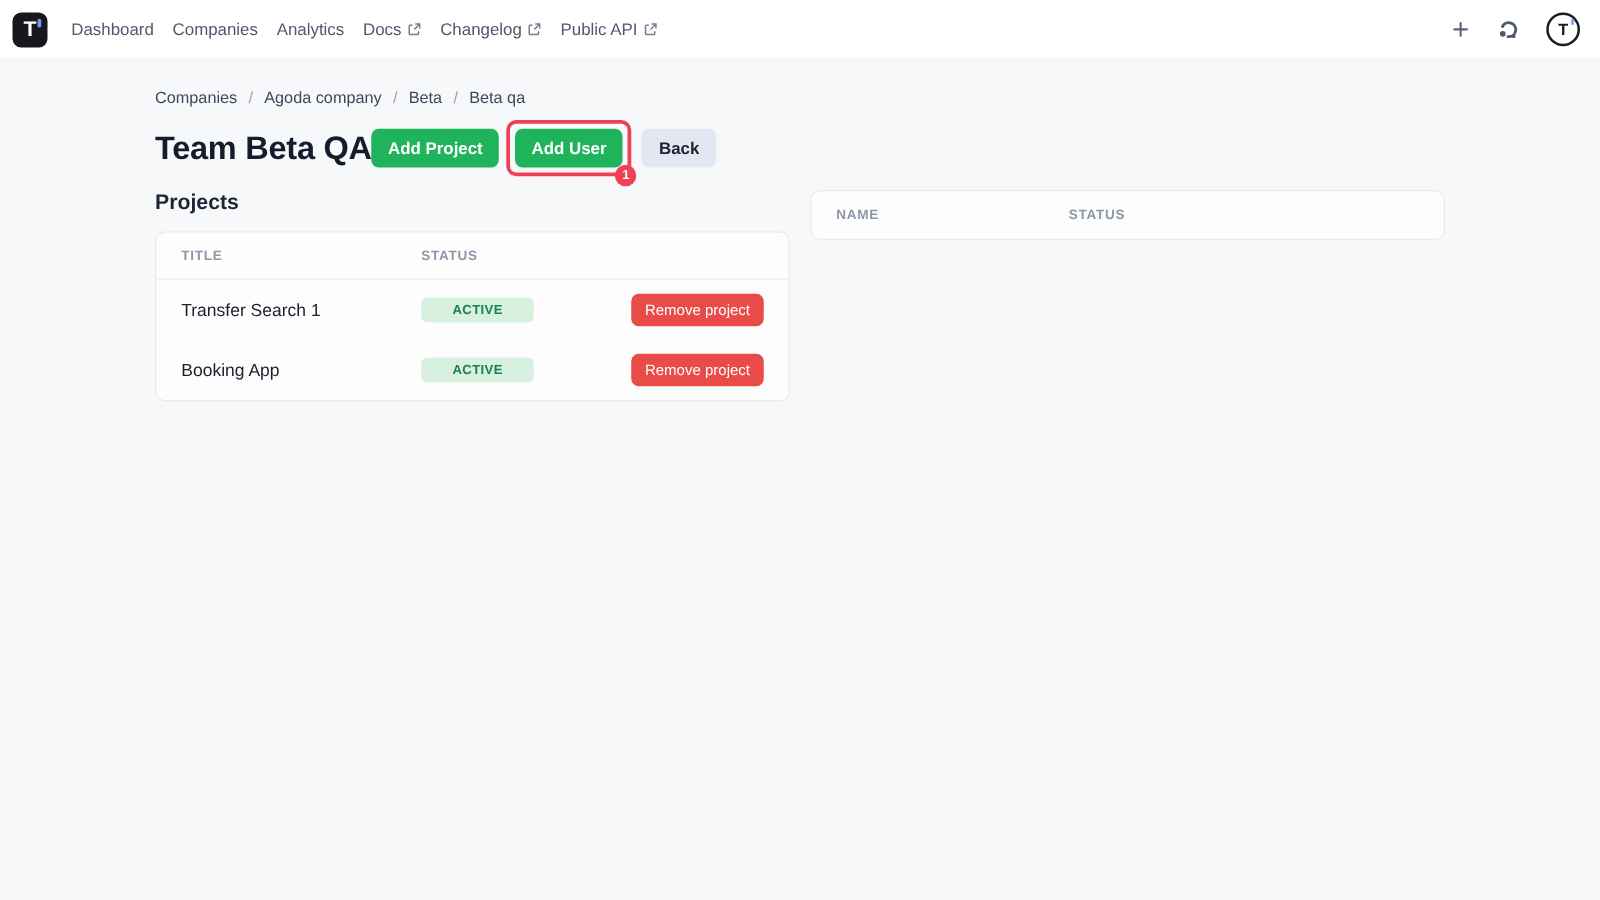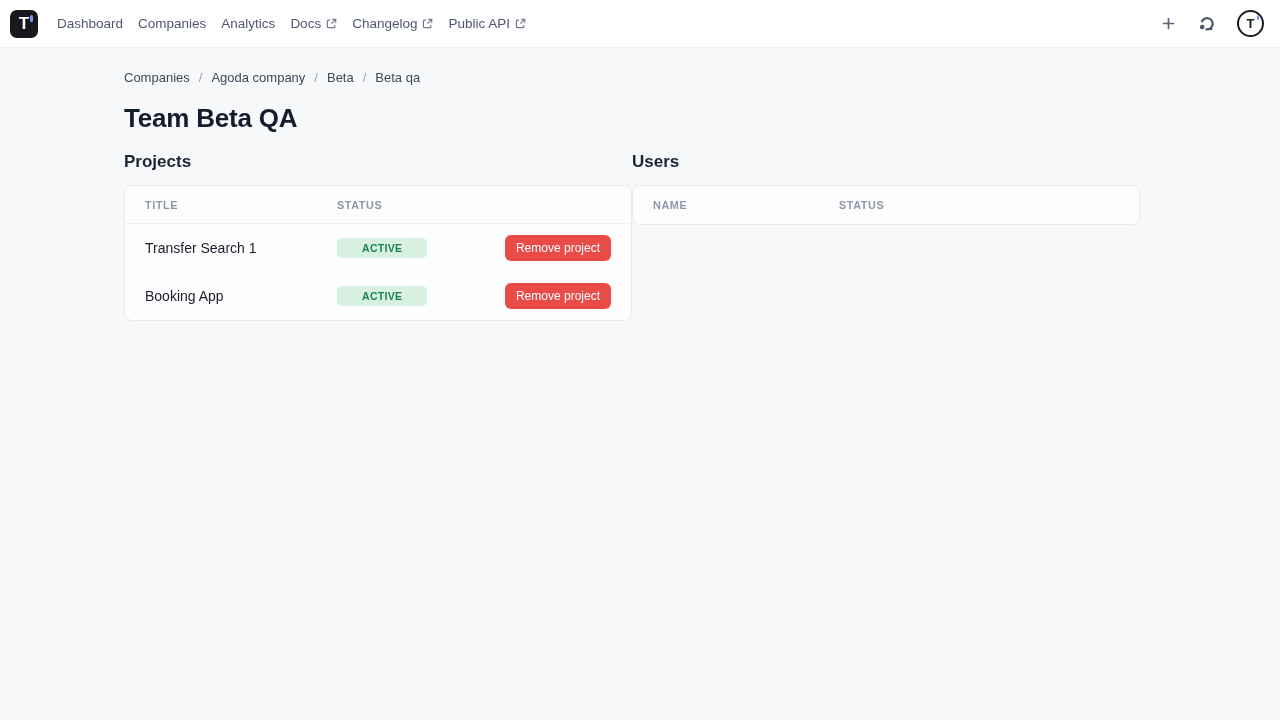--- a/index.html
+++ b/index.html
@@ -68,21 +68,21 @@
     padding:4px; margin-right:2px;
   }
   .step-badge {
     position:absolute; right:-7px; bottom:-11px; width:17px; height:17px;
     border-radius:50%; background:#ef4155; color:#fff;
     font-size:10.5px; font-weight:bold;
     display:flex; align-items:center; justify-content:center;
   }
 
   
-  .grid { display:grid; grid-template-columns:508px 508px; gap:0; margin-top:13px; }
+  .grid { display:grid; grid-template-columns:508px 508px; gap:16px; margin-top:13px; }
   .section-heading { font-size:17px; font-weight:bold; color:#1b2533; margin-bottom:13px; }
   .card { background:#fdfdfe; border:1px solid #e8eaef; border-radius:8px; }
   .thead {
     display:grid; padding:0 20px; height:38px; align-items:center;
     font-size:10.8px; font-weight:bold; color:#8d97a8; letter-spacing:0.6px;
   }
   .thead.cols-projects { grid-template-columns:192px 1fr auto; border-bottom:1px solid #eef0f3; }
   .thead.cols-users    { grid-template-columns:186px 1fr; }
   .trow {
     display:grid; grid-template-columns:192px 1fr auto; align-items:center;
@@ -175,20 +175,28 @@
     <span class="sep">/</span>
     <span class="crumb">Agoda company</span>
     <span class="sep">/</span>
     <span class="crumb">Beta</span>
     <span class="sep">/</span>
     <span class="crumb">Beta qa</span>
   </div>
 
   <div class="title-row">
     <h1 class="page-title">Team Beta QA</h1>
+    <div class="actions">
+      <button class="btn btn-green">Add Project</button>
+      <span class="highlight-wrap">
+        <button class="btn btn-green">Add User</button>
+        <span class="step-badge">1</span>
+      </span>
+      <button class="btn btn-back">Back</button>
+    </div>
   </div>
 
   <div class="grid">
 
     <section>
       <h2 class="section-heading">Projects</h2>
       <div class="card">
         <div class="thead cols-projects">
           <span>TITLE</span>
           <span>STATUS</span>
@@ -203,21 +211,20 @@
   <div class="trow">
     <span>Booking App</span>
     <span><span class="badge-active">ACTIVE</span></span>
     <span><button class="btn-danger">Remove project</button></span>
   </div>
           </div>
       </div>
     </section>
 
     <section>
-      <h2 class="section-heading">Users</h2>
       <div class="card">
         <div class="thead cols-users">
           <span>NAME</span>
           <span>STATUS</span>
         </div>
         <div id="users-rows"></div>
       </div>
     </section>
 
   </div>

